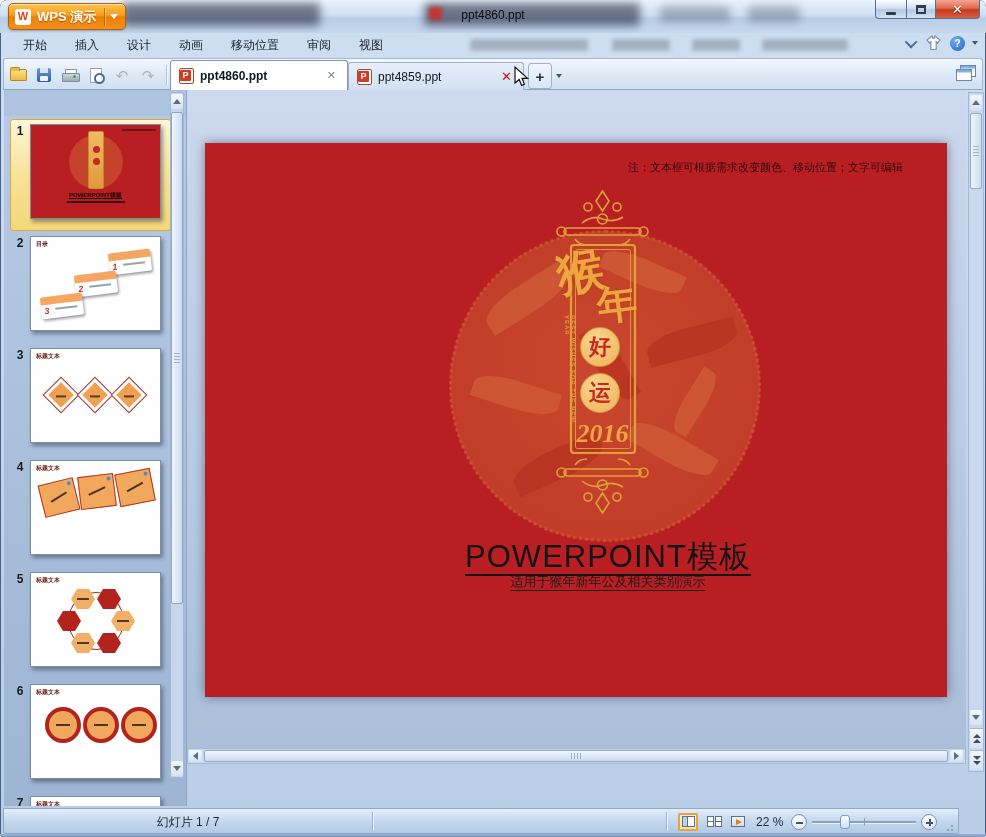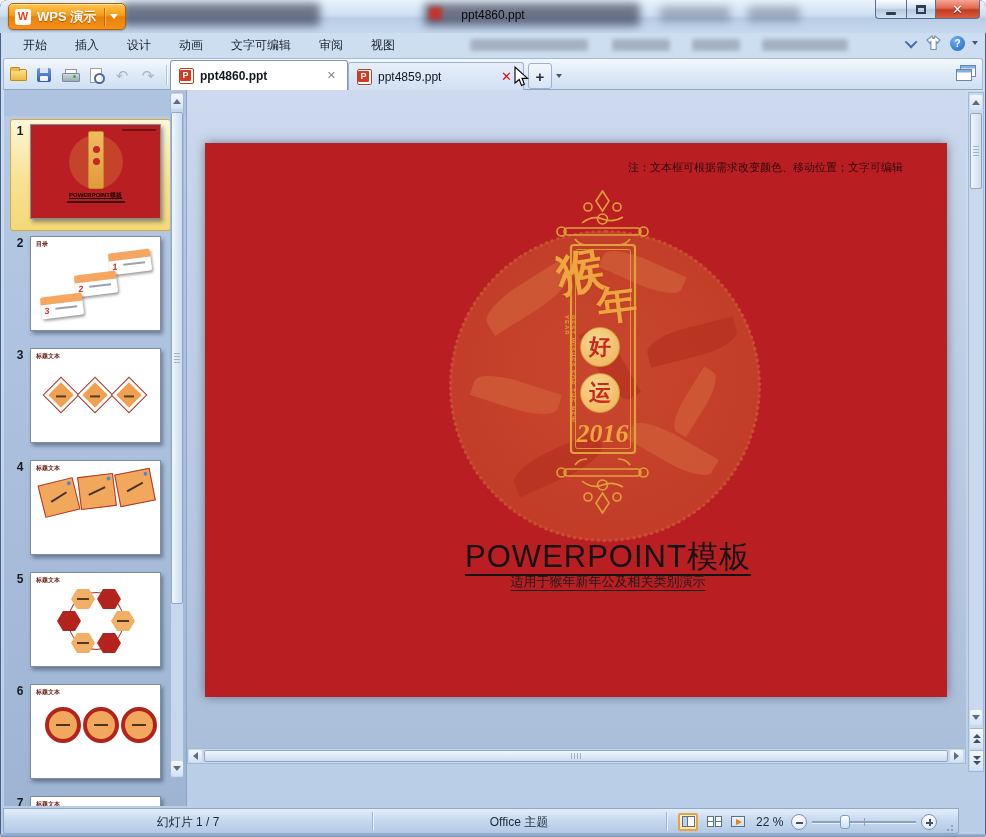--- a/index.html
+++ b/index.html
@@ -258,21 +258,21 @@
       <div class="win-btn close">✕</div>
     </div>
   </div>
 
   <div class="menubar">
     <div id="menu-items" style="display:flex;">
         <span class="menu-item">开始</span>
         <span class="menu-item">插入</span>
         <span class="menu-item">设计</span>
         <span class="menu-item">动画</span>
-        <span class="menu-item">文字可编辑</span>
+        <span class="menu-item">移动位置</span>
         <span class="menu-item">审阅</span>
         <span class="menu-item">视图</span>
       </div>
     <div class="blur-grey" style="left:470px;top:6px;width:118px;height:12px;"></div>
     <div class="blur-grey" style="left:612px;top:6px;width:58px;height:12px;"></div>
     <div class="blur-grey" style="left:692px;top:6px;width:48px;height:12px;"></div>
     <div class="blur-grey" style="left:762px;top:6px;width:86px;height:12px;"></div>
     <div class="menu-right">
       <span class="chev"></span>
       <svg width="19" height="16" viewBox="0 0 19 16">
@@ -480,21 +480,20 @@
     <div class="hthumb" style="left:16px;width:744px;"></div>
     <div class="sbtn" style="left:762px;top:1px;width:13px;height:12px;">
         <span class="tri-right"></span>
       </div>
   </div>
 
 
   <div class="statusbar">
     <div class="sb-sec1">幻灯片 1 / 7</div>
     <div class="sb-div" style="left:368px;"></div>
-    <div class="sb-sec2">Office 主题</div>
     <div class="sb-div" style="left:662px;"></div>
     <div class="sb-right">
       <span class="vbtn active">
           <span class="ic-normal"></span>
         </span>
       <span class="vbtn">
           <span class="ic-sorter"></span>
         </span>
       <span class="vbtn">
           <span class="ic-show"></span>

